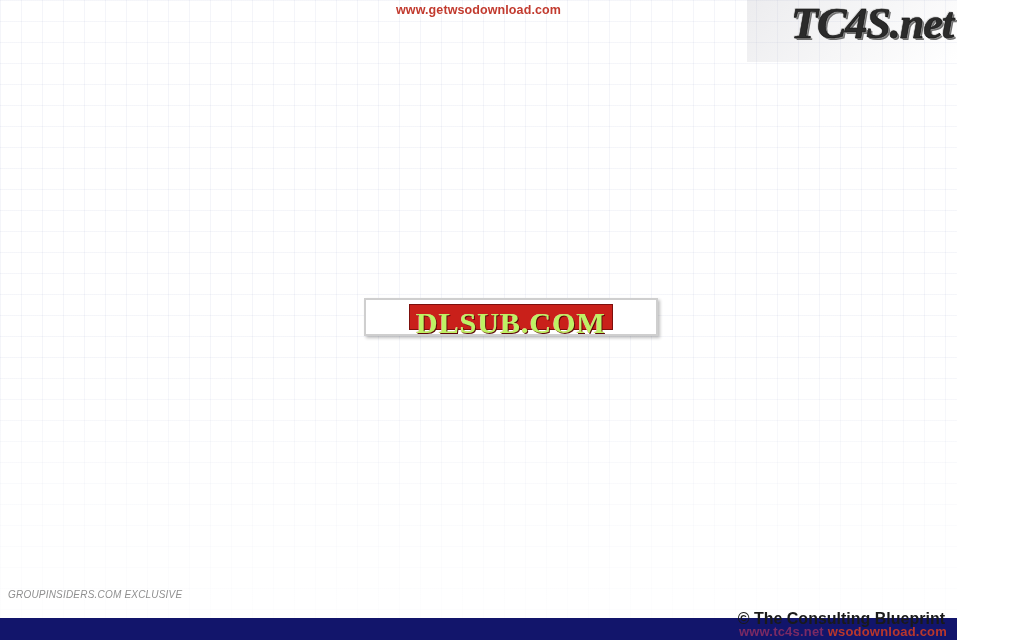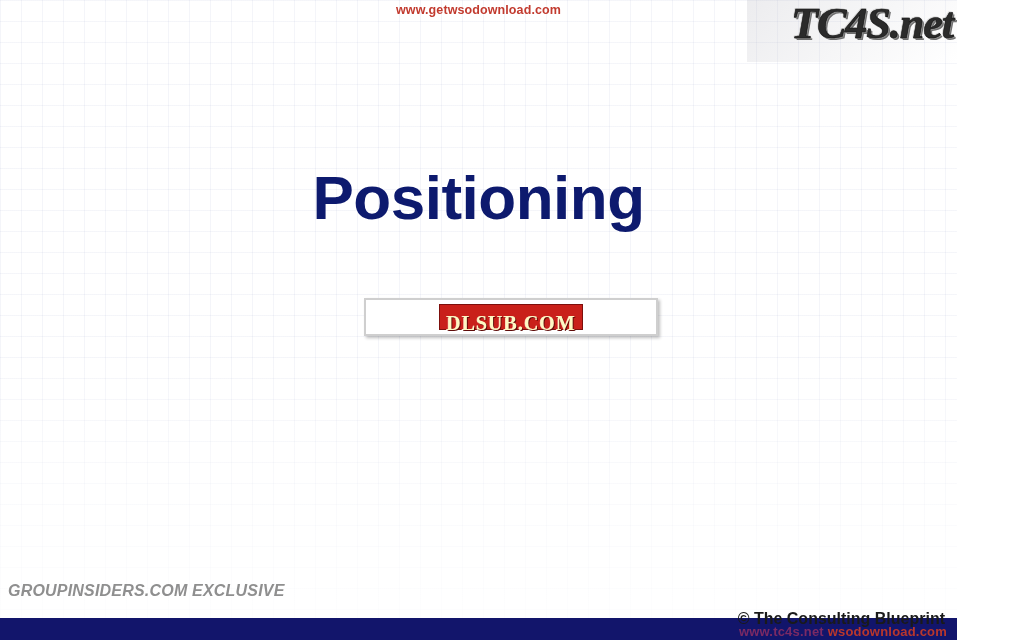--- a/index.html
+++ b/index.html
@@ -106,38 +106,38 @@
     background: #c9201a;
     border: 1px solid #7d0f0c;
     padding: 0 6px;
     height: 24px;
     display: flex;
     align-items: center;
   }
   .dlsub-text {
     font-family: "Liberation Serif", serif;
     font-weight: bold;
-    font-size: 20px;
-    color: #fef9c3;
+    font-size: 30px;
+    color: #bef264;
     letter-spacing: 1px;
     text-shadow: 1px 1px 0 #5d0a08, -0.5px -0.5px 0 #f4b0ac;
     white-space: nowrap;
     line-height: 24px;
     margin-top: 11px;
   }
 
   
   .exclusive {
     position: absolute;
     left: 8px;
     bottom: 40px;
     font-family: "Liberation Sans", sans-serif;
     font-style: italic;
-    font-weight: bold;
-    font-size: 16px;
+    font-weight: normal;
+    font-size: 10px;
     color: #8f8f8f;
     letter-spacing: 0.2px;
   }
 
   
   .bottom-bar {
     position: absolute;
     left: 0;
     bottom: 0;
     width: 100%;
@@ -175,21 +175,20 @@
 <div class="slide">
 
   <div class="grid-fade"></div>
 
   <div class="top-url">www.getwsodownload.com</div>
 
   <div class="tc4s-shade"></div>
   <div class="tc4s-logo">TC4S.net</div>
 
   <div class="title-block">
-    <div class="title-line">Positioning</div>
   </div>
 
   <div class="dlsub-stamp">
     <div class="inner">
       <span class="dlsub-text">DLSUB.COM</span>
     </div>
   </div>
 
   <div class="exclusive">GROUPINSIDERS.COM EXCLUSIVE</div>
 

